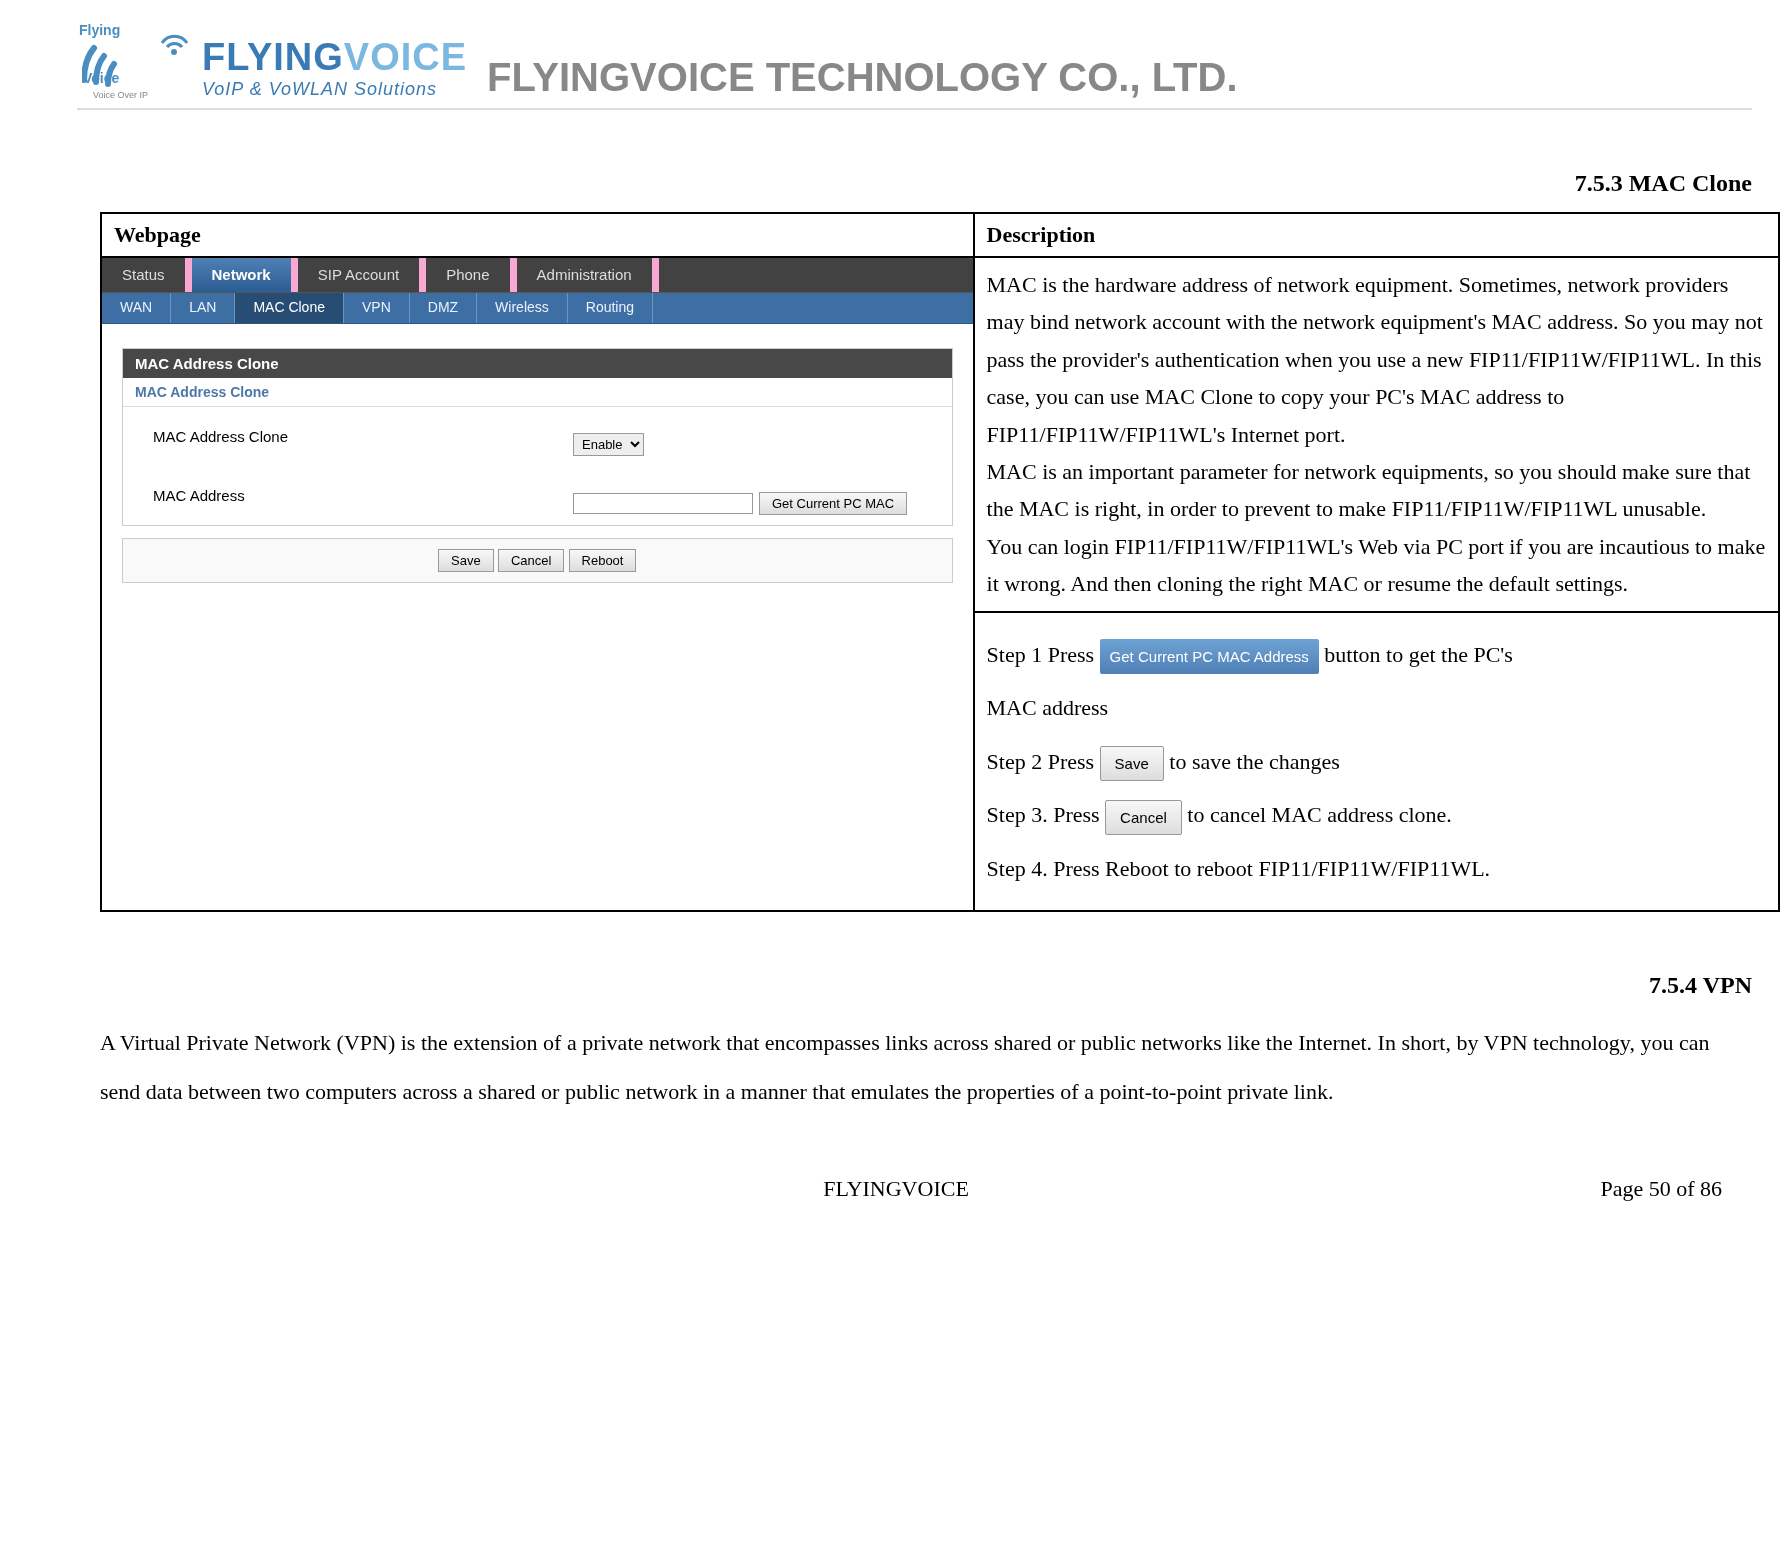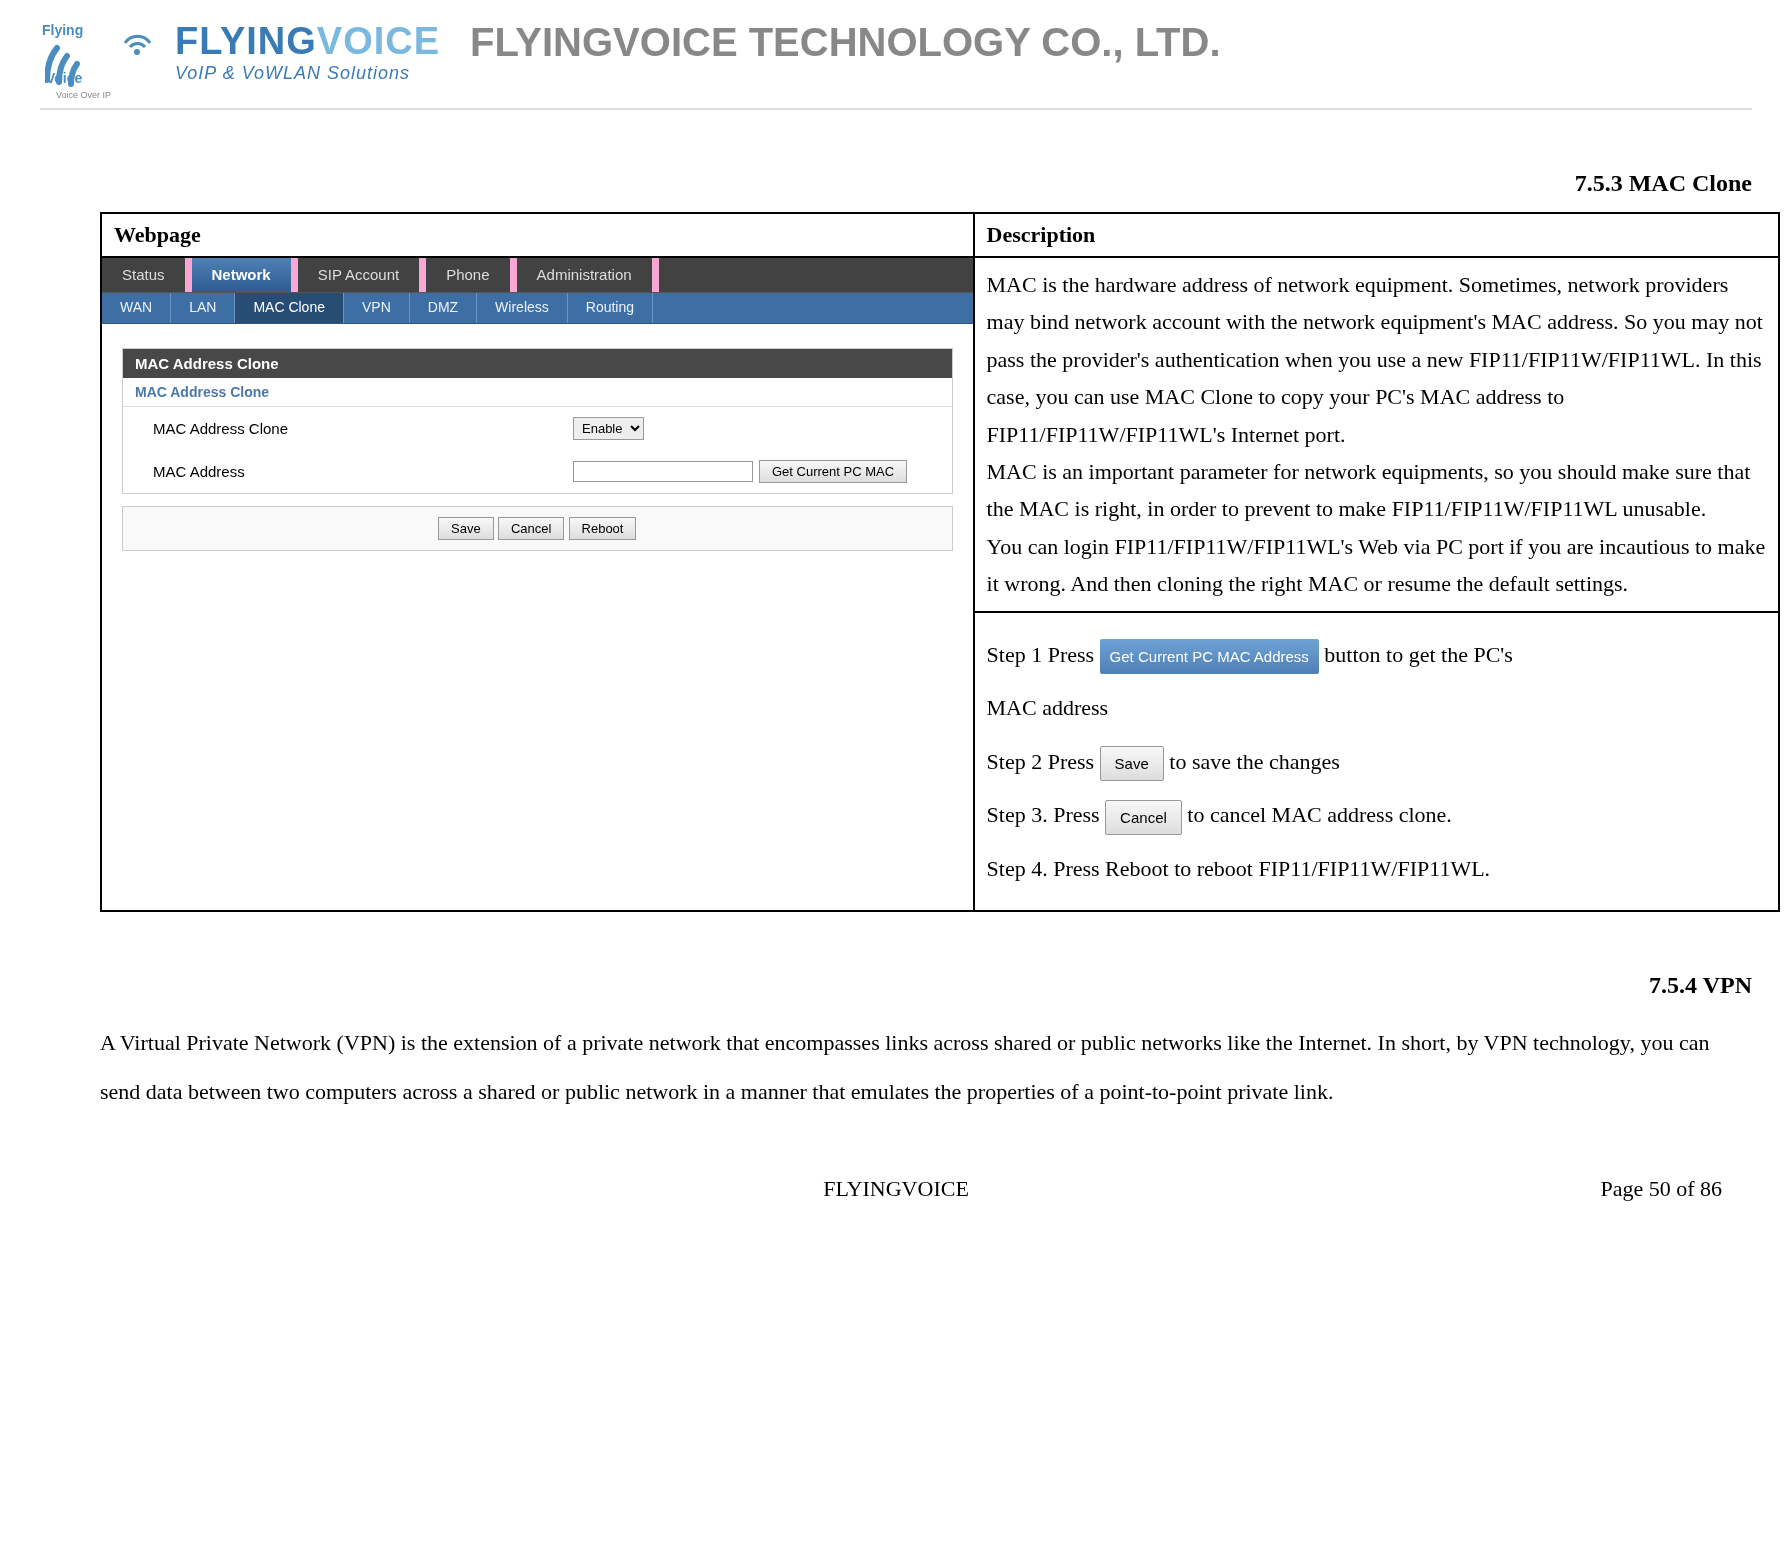--- a/index.html
+++ b/index.html
@@ -10,24 +10,24 @@
     color: #000;
   }
   .page {
     width: 1792px;
     padding: 20px 40px;
     box-sizing: border-box;
     position: relative;
   }
   .header {
     display: flex;
-    align-items: flex-start;
-    gap: 10px;
+    align-items: flex-end;
     border-bottom: 2px solid #ddd;
     padding-bottom: 8px;
+    margin-left: 37px;
   }
   .logo-left {
     width: 120px;
     height: 80px;
     position: relative;
   }
   .logo-wifi {
     position: absolute;
     right: 5px;
     top: 5px;
@@ -154,20 +154,21 @@
     padding: 10px 30px;
   }
   .form-label {
     width: 420px;
     font-size: 15px;
   }
   .form-control {
     display: flex;
     align-items: center;
     gap: 6px;
+    margin-top: 16px;
   }
   select.sim {
     background: #eee;
     border: 1px solid #999;
     padding: 2px 4px;
     font-size: 13px;
   }
   input.sim-text {
     border: 1px solid #999;
     padding: 2px 4px;

